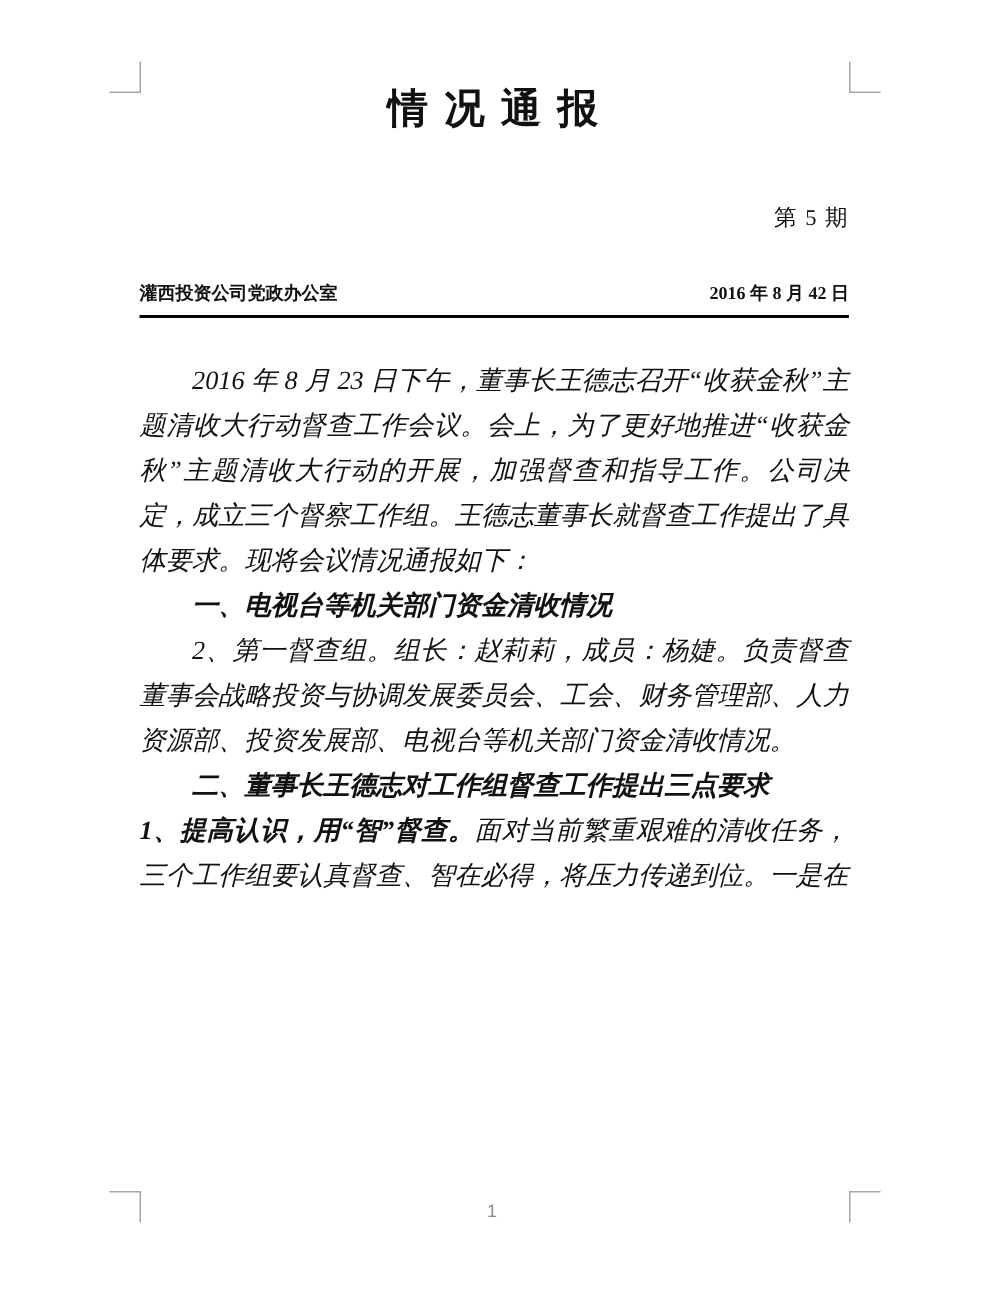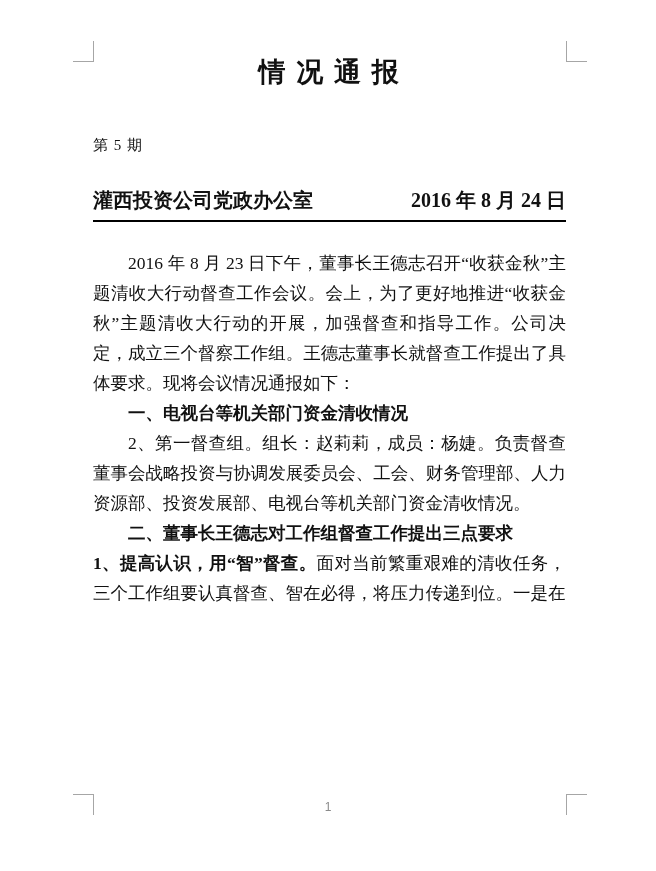--- a/index.html
+++ b/index.html
@@ -29,41 +29,42 @@
   .doc-title {
     margin-top: 54px;
     text-align: center;
     font-size: 27px;
     font-weight: 600;
     letter-spacing: 2px;
     white-space: nowrap;
   }
   .issue-no {
     margin-top: 46px;
-    text-align: left;
+    text-align: right;
     font-size: 15px;
     letter-spacing: 1px;
   }
   .header-row {
     margin-top: 32px;
     display: flex;
     justify-content: space-between;
     align-items: baseline;
-    font-size: 20px;
+    font-size: 12px;
     font-weight: bold;
     padding-bottom: 6px;
     border-bottom: 2px solid #000;
   }
   .body-text {
     margin-top: 26px;
     font-size: 17.5px;
     line-height: 30px;
     text-align: justify;
     text-justify: inter-character;
     word-break: break-all;
+    font-style: italic;
   }
   .body-text p { margin: 0; text-indent: 2em; }
   .body-text p.no-indent { text-indent: 0; }
   .h { font-weight: bold; }
   .page-number {
     position: absolute;
     left: 0; right: 0;
     top: 800px;
     text-align: center;
     font-size: 12px;
@@ -82,21 +83,21 @@
   <div class="mark mark-br"></div>
 
   <div class="content">
 
     <div class="doc-title">情 况 通 报</div>
 
     <div class="issue-no">第 5 期</div>
 
     <div class="header-row">
       <span>灌西投资公司党政办公室</span>
-      <span>2016 年 8 月 24 日</span>
+      <span>2016 年 8 月 42 日</span>
     </div>
 
     <div class="body-text">
       <p>2016 年 8 月 23 日下午，董事长王德志召开“收获金秋”主题清收大行动督查工作会议。会上，为了更好地推进“收获金秋”主题清收大行动的开展，加强督查和指导工作。公司决定，成立三个督察工作组。王德志董事长就督查工作提出了具体要求。现将会议情况通报如下：</p>
       <p class="h">一、电视台等机关部门资金清收情况</p>
       <p>2、第一督查组。组长：赵莉莉，成员：杨婕。负责督查董事会战略投资与协调发展委员会、工会、财务管理部、人力资源部、投资发展部、电视台等机关部门资金清收情况。</p>
       <p class="h">二、董事长王德志对工作组督查工作提出三点要求</p>
       <p class="no-indent"><span class="h">1、提高认识，用“智”督查。</span><span>面对当前繁重艰难的清收任务，三个工作组要认真督查、智在必得，将压力传递到位。一是在</span></p>
     </div>
 

